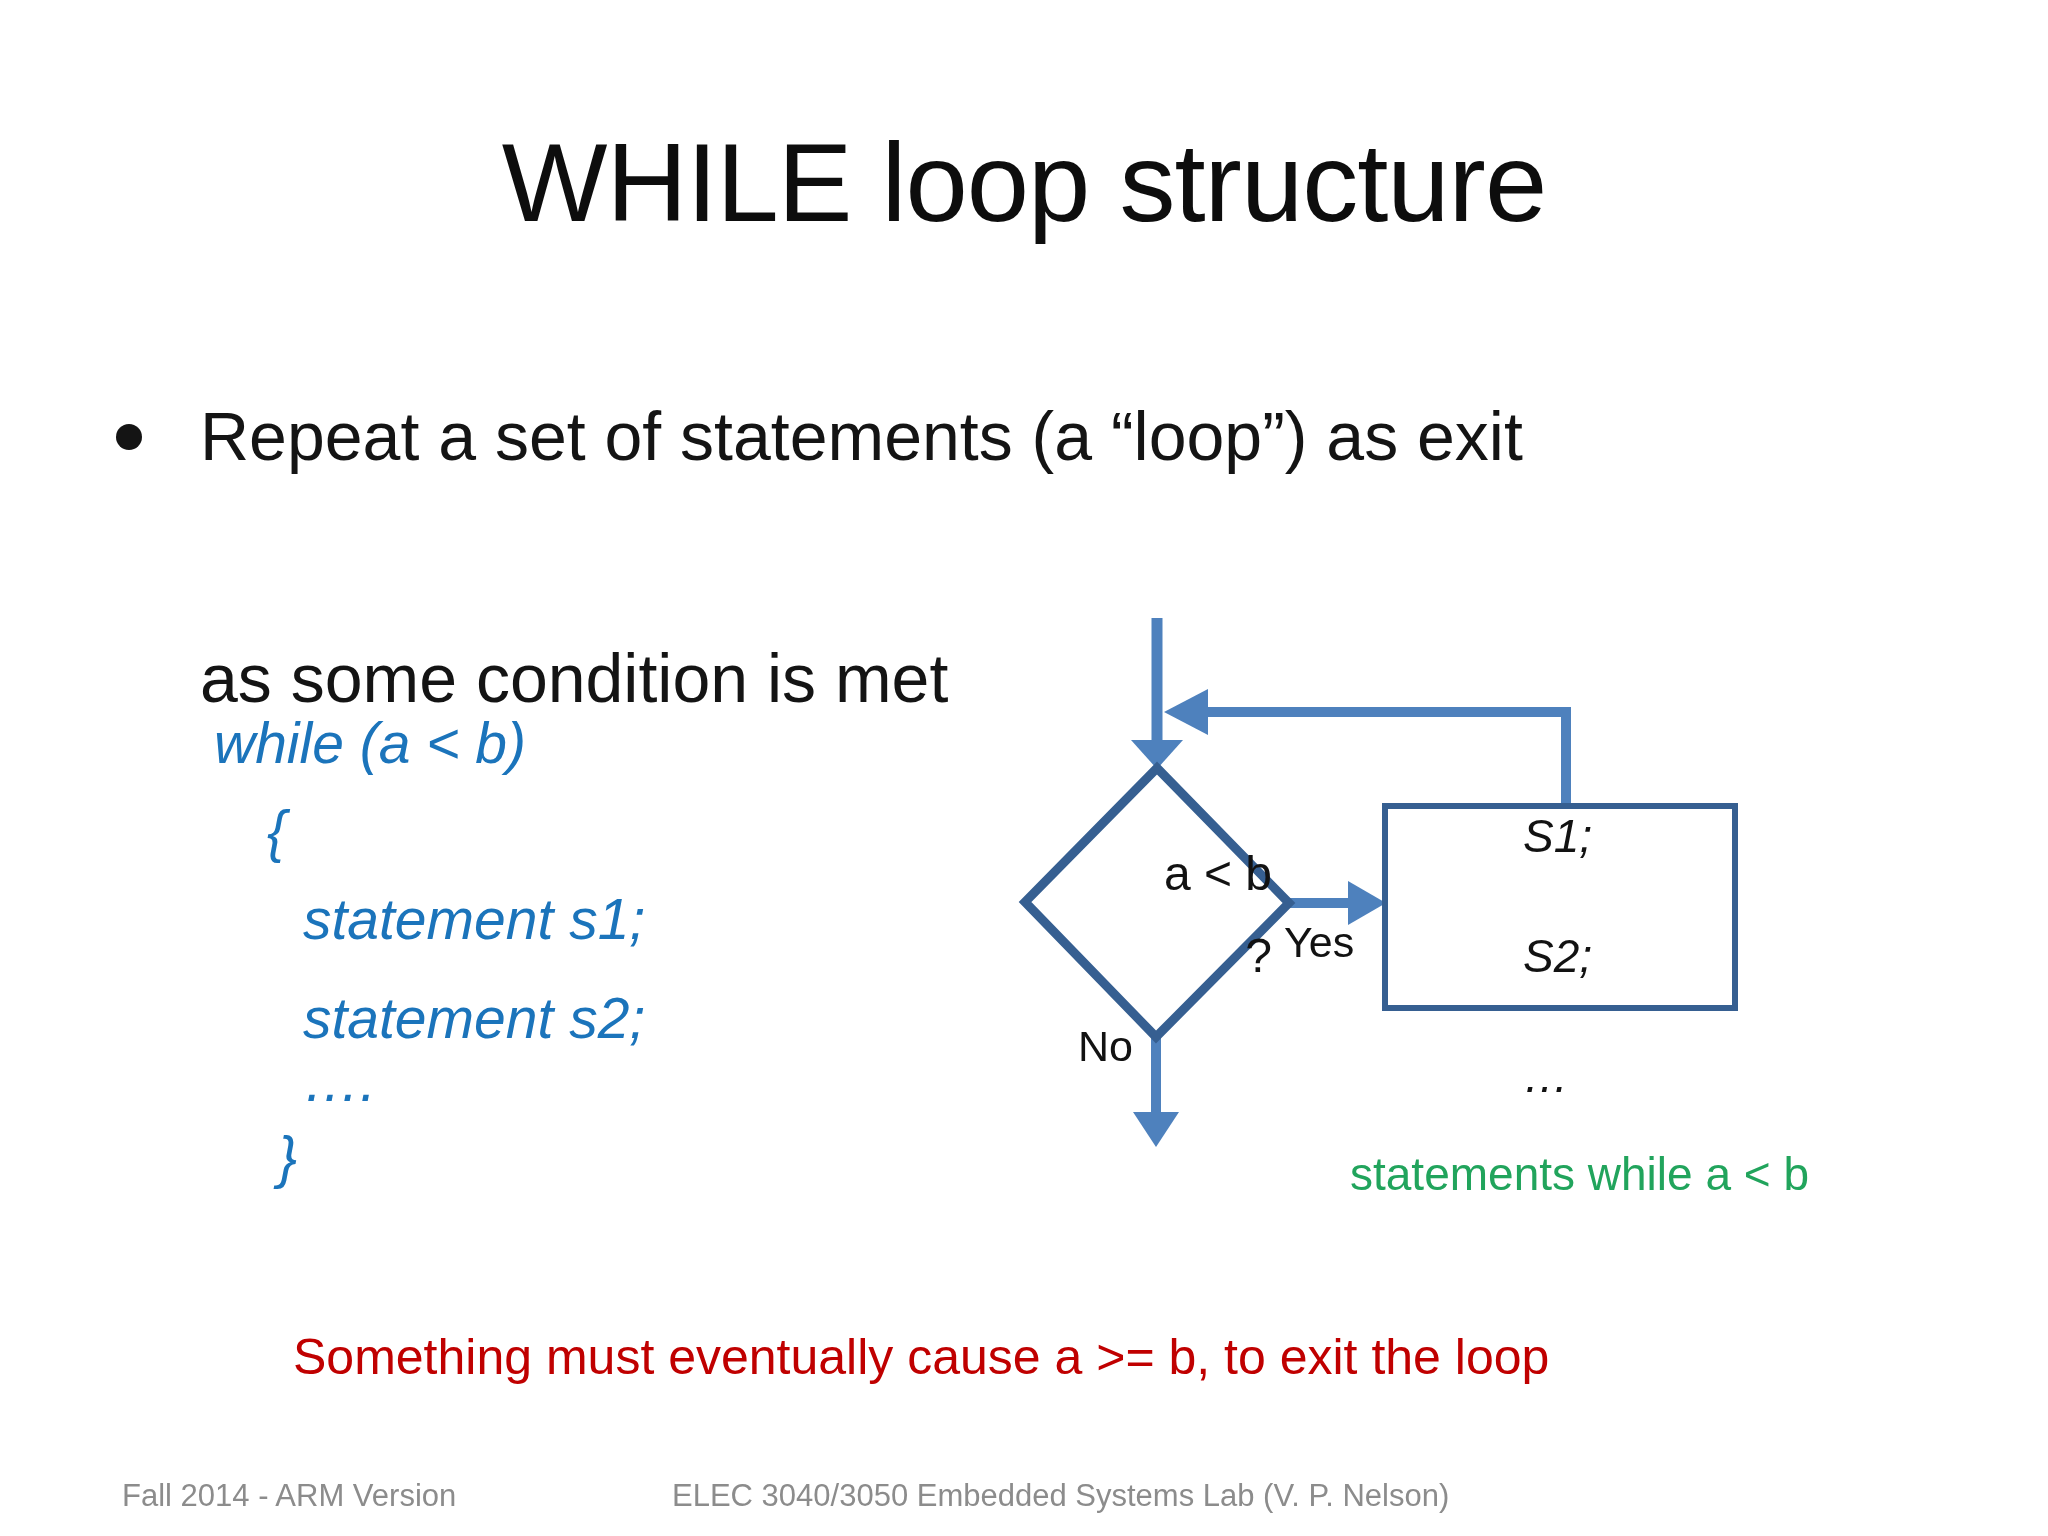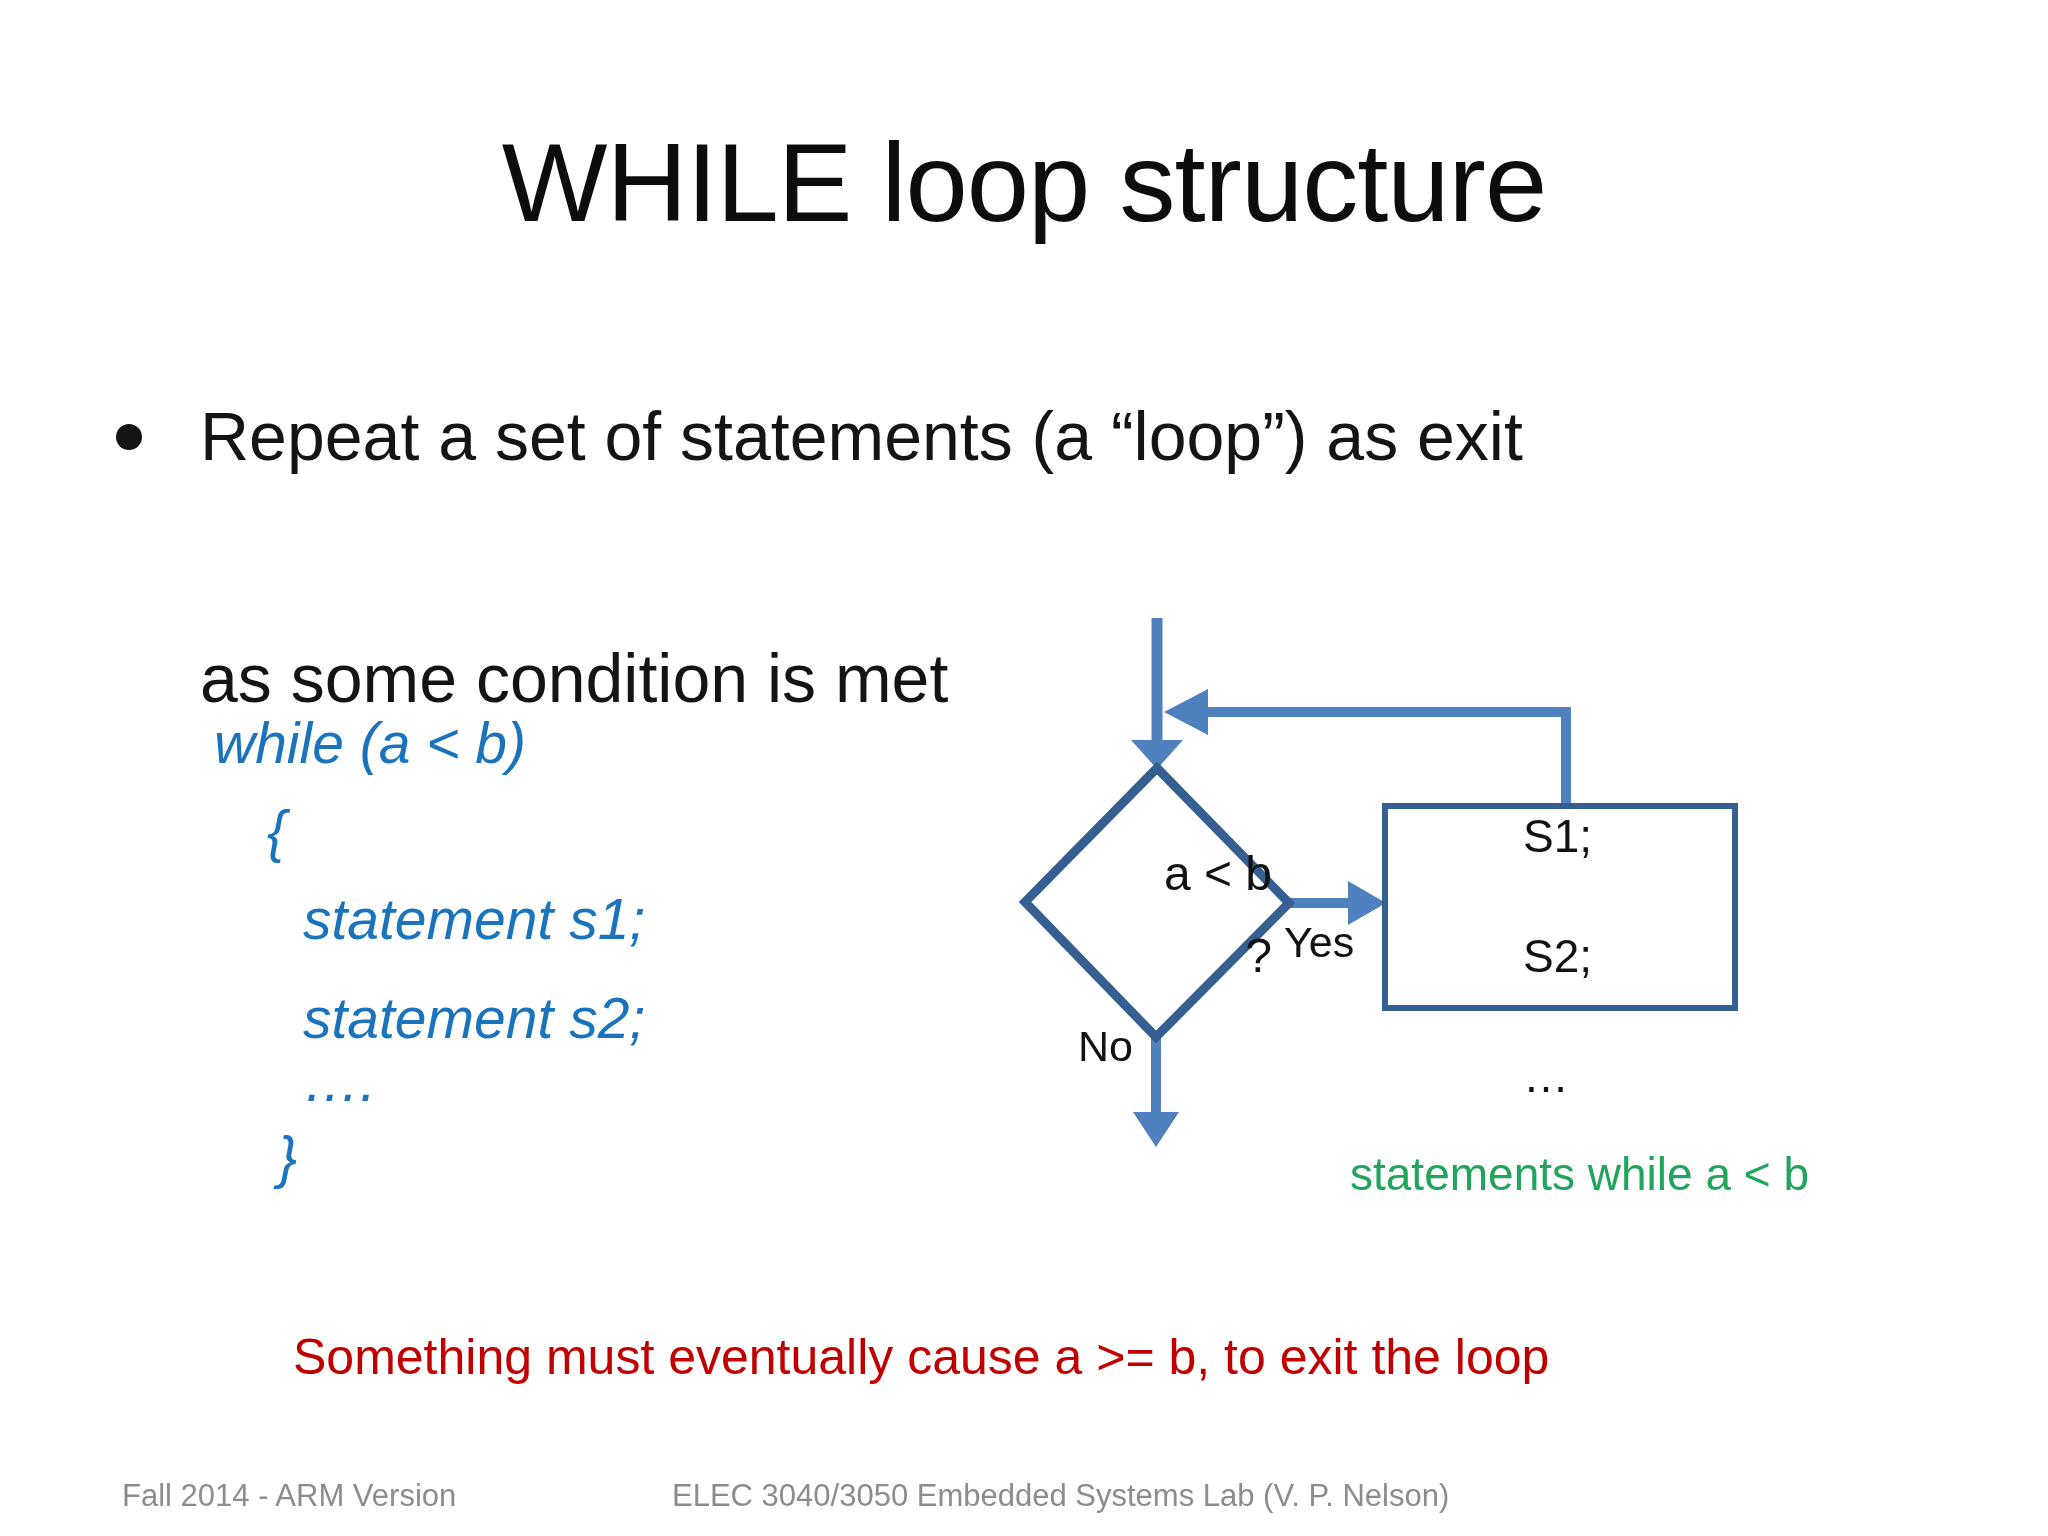--- a/index.html
+++ b/index.html
@@ -20,21 +20,21 @@
     left:200px;top:376px;width:1720px;
     font-size:68px;line-height:121px;color:#141414;
   }
   .code-line{
     font-style:italic;font-size:57px;color:var(--code-blue);
     line-height:1.1;
   }
   .flow-label{color:#121212;}
   .diamond-label{left:1040px;width:232px;text-align:right;font-size:48px;}
   .box-text{
-    left:1523px;top:806px;font-size:46px;line-height:60px;color:#121212;
+    left:1523px;top:806px;font-size:46px;line-height:60px;color:#121212;font-style:italic;
   }
   .green-note{
     left:1350px;top:1012px;font-size:46px;line-height:65px;
     color:var(--green);
   }
   .red-warning{
     left:293px;top:1328px;font-size:50px;color:var(--red);
   }
   .footer{font-size:31px;color:var(--footer-gray);}
   svg{position:absolute;left:0;top:0;}

